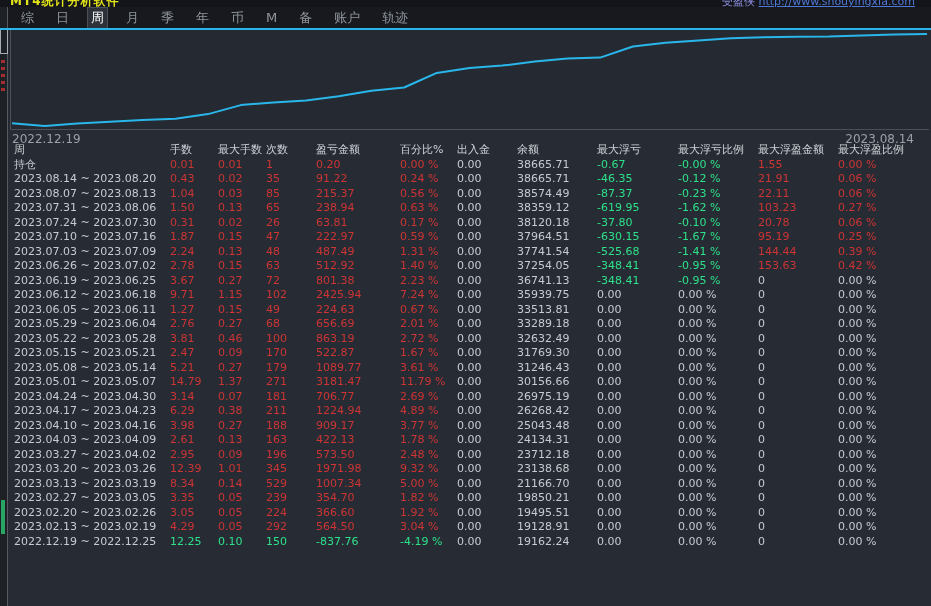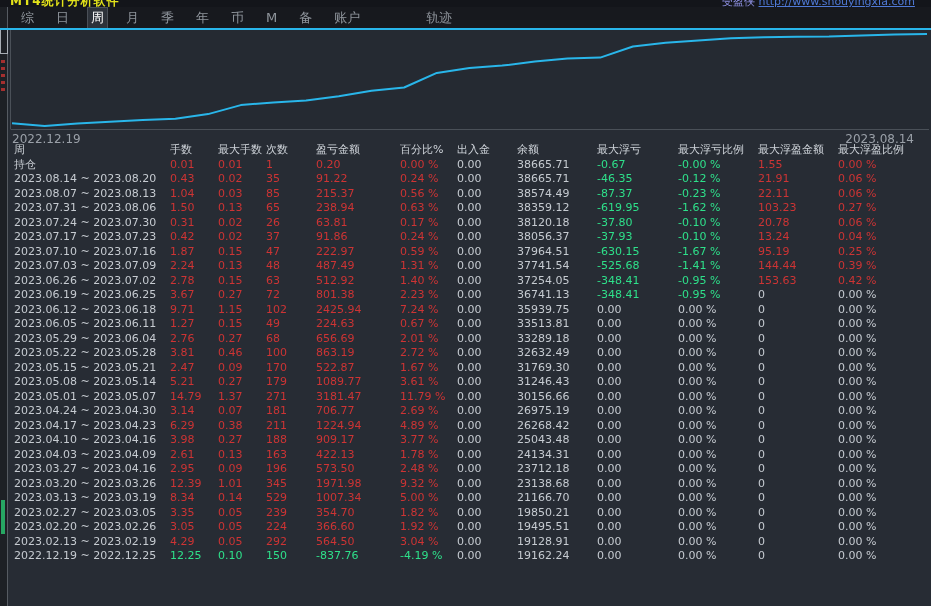--- a/index.html
+++ b/index.html
@@ -15,21 +15,21 @@
   .title-right .brand{color:#8d8fe0;}
   .title-right .url{color:#4f79d6;text-decoration:underline;}
   
   .menu-bar{
     position:absolute;top:7px;left:8px;width:923px;height:21px;background:#17191e;
     display:flex;align-items:center;gap:16px;padding-left:10px;box-sizing:border-box;
     color:#8f959c;font-size:13px;z-index:3;
   }
   .menu-item{padding:1px 3px;cursor:default;}
   .menu-item.active{background:#2d323a;color:#ffffff;outline:1px solid #4a4f57;}
-  .menu-track{margin-left:44px;}
+  .menu-track{}
   
   .chart-top-line{position:absolute;top:28px;left:0;width:931px;height:2px;background:#29b6ea;z-index:6;}
   .chart-panel{position:absolute;top:30px;left:8px;width:923px;height:100px;background:#252a32;z-index:2;}
   .chart-panel svg{position:absolute;top:0;left:0;}
   .axis-labels{position:absolute;top:130px;left:8px;width:919px;height:13px;font-size:12px;color:#9aa0a8;z-index:2;}
   .axis-labels .start{position:absolute;left:4px;top:2px;}
   .axis-labels .end{position:absolute;right:13px;top:2px;}
   
   .left-strip{position:absolute;left:0;top:7px;width:8px;height:599px;background:#1d2025;border-right:1px solid #565b62;box-sizing:border-box;z-index:5;}
   .strip-thumb{position:absolute;left:0;top:21px;width:6px;height:24px;border:1px solid #a7adb4;}
@@ -196,34 +196,20 @@
         <td class="r">63.81</td>
         <td class="r">0.17 %</td>
         <td class="w">0.00</td>
         <td class="w">38120.18</td>
         <td class="g">-37.80</td>
         <td class="g">-0.10 %</td>
         <td class="r">20.78</td>
         <td class="r">0.06 %</td>
       </tr>
       <tr>
-        <td class="w">2023.07.17 ~ 2023.07.23</td>
-        <td class="r">0.42</td>
-        <td class="r">0.02</td>
-        <td class="r">37</td>
-        <td class="r">91.86</td>
-        <td class="r">0.24 %</td>
-        <td class="w">0.00</td>
-        <td class="w">38056.37</td>
-        <td class="g">-37.93</td>
-        <td class="g">-0.10 %</td>
-        <td class="r">13.24</td>
-        <td class="r">0.04 %</td>
-      </tr>
-      <tr>
         <td class="w">2023.07.10 ~ 2023.07.16</td>
         <td class="r">1.87</td>
         <td class="r">0.15</td>
         <td class="r">47</td>
         <td class="r">222.97</td>
         <td class="r">0.59 %</td>
         <td class="w">0.00</td>
         <td class="w">37964.51</td>
         <td class="g">-630.15</td>
         <td class="g">-1.67 %</td>
@@ -420,21 +406,21 @@
         <td class="r">422.13</td>
         <td class="r">1.78 %</td>
         <td class="w">0.00</td>
         <td class="w">24134.31</td>
         <td class="w">0.00</td>
         <td class="w">0.00 %</td>
         <td class="w">0</td>
         <td class="w">0.00 %</td>
       </tr>
       <tr>
-        <td class="w">2023.03.27 ~ 2023.04.16</td>
+        <td class="w">2023.03.27 ~ 2023.04.02</td>
         <td class="r">2.95</td>
         <td class="r">0.09</td>
         <td class="r">196</td>
         <td class="r">573.50</td>
         <td class="r">2.48 %</td>
         <td class="w">0.00</td>
         <td class="w">23712.18</td>
         <td class="w">0.00</td>
         <td class="w">0.00 %</td>
         <td class="w">0</td>

